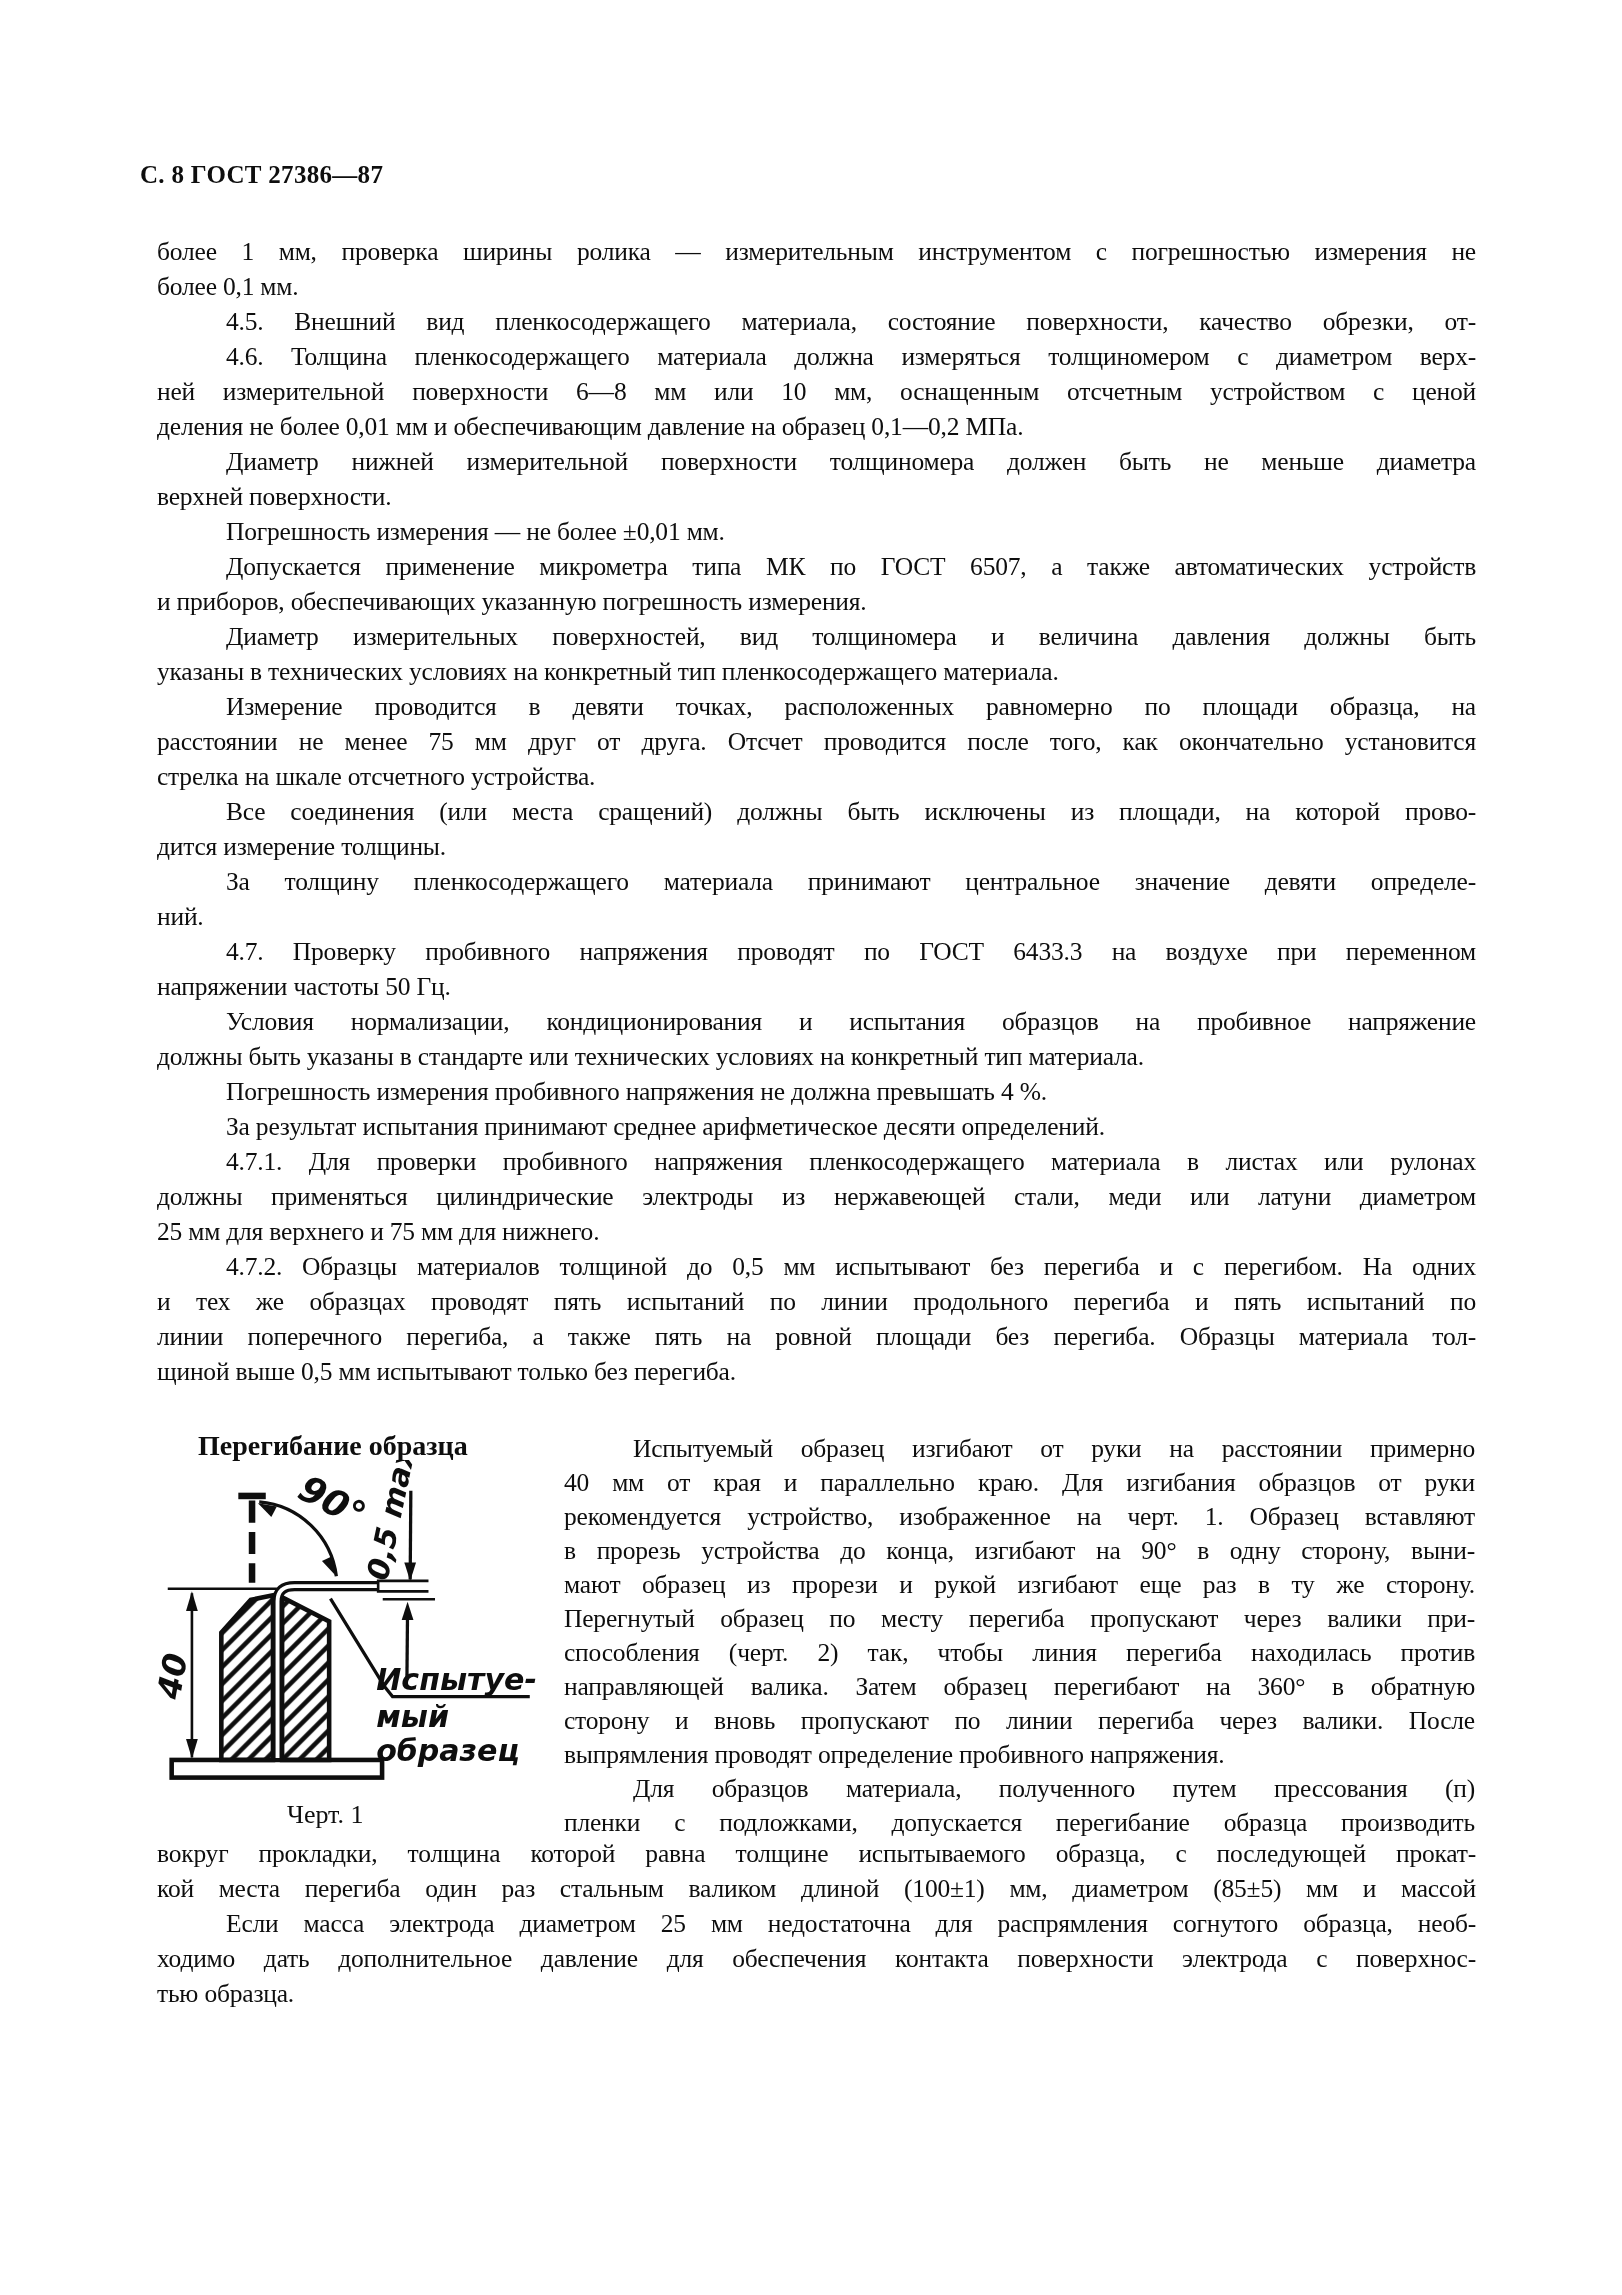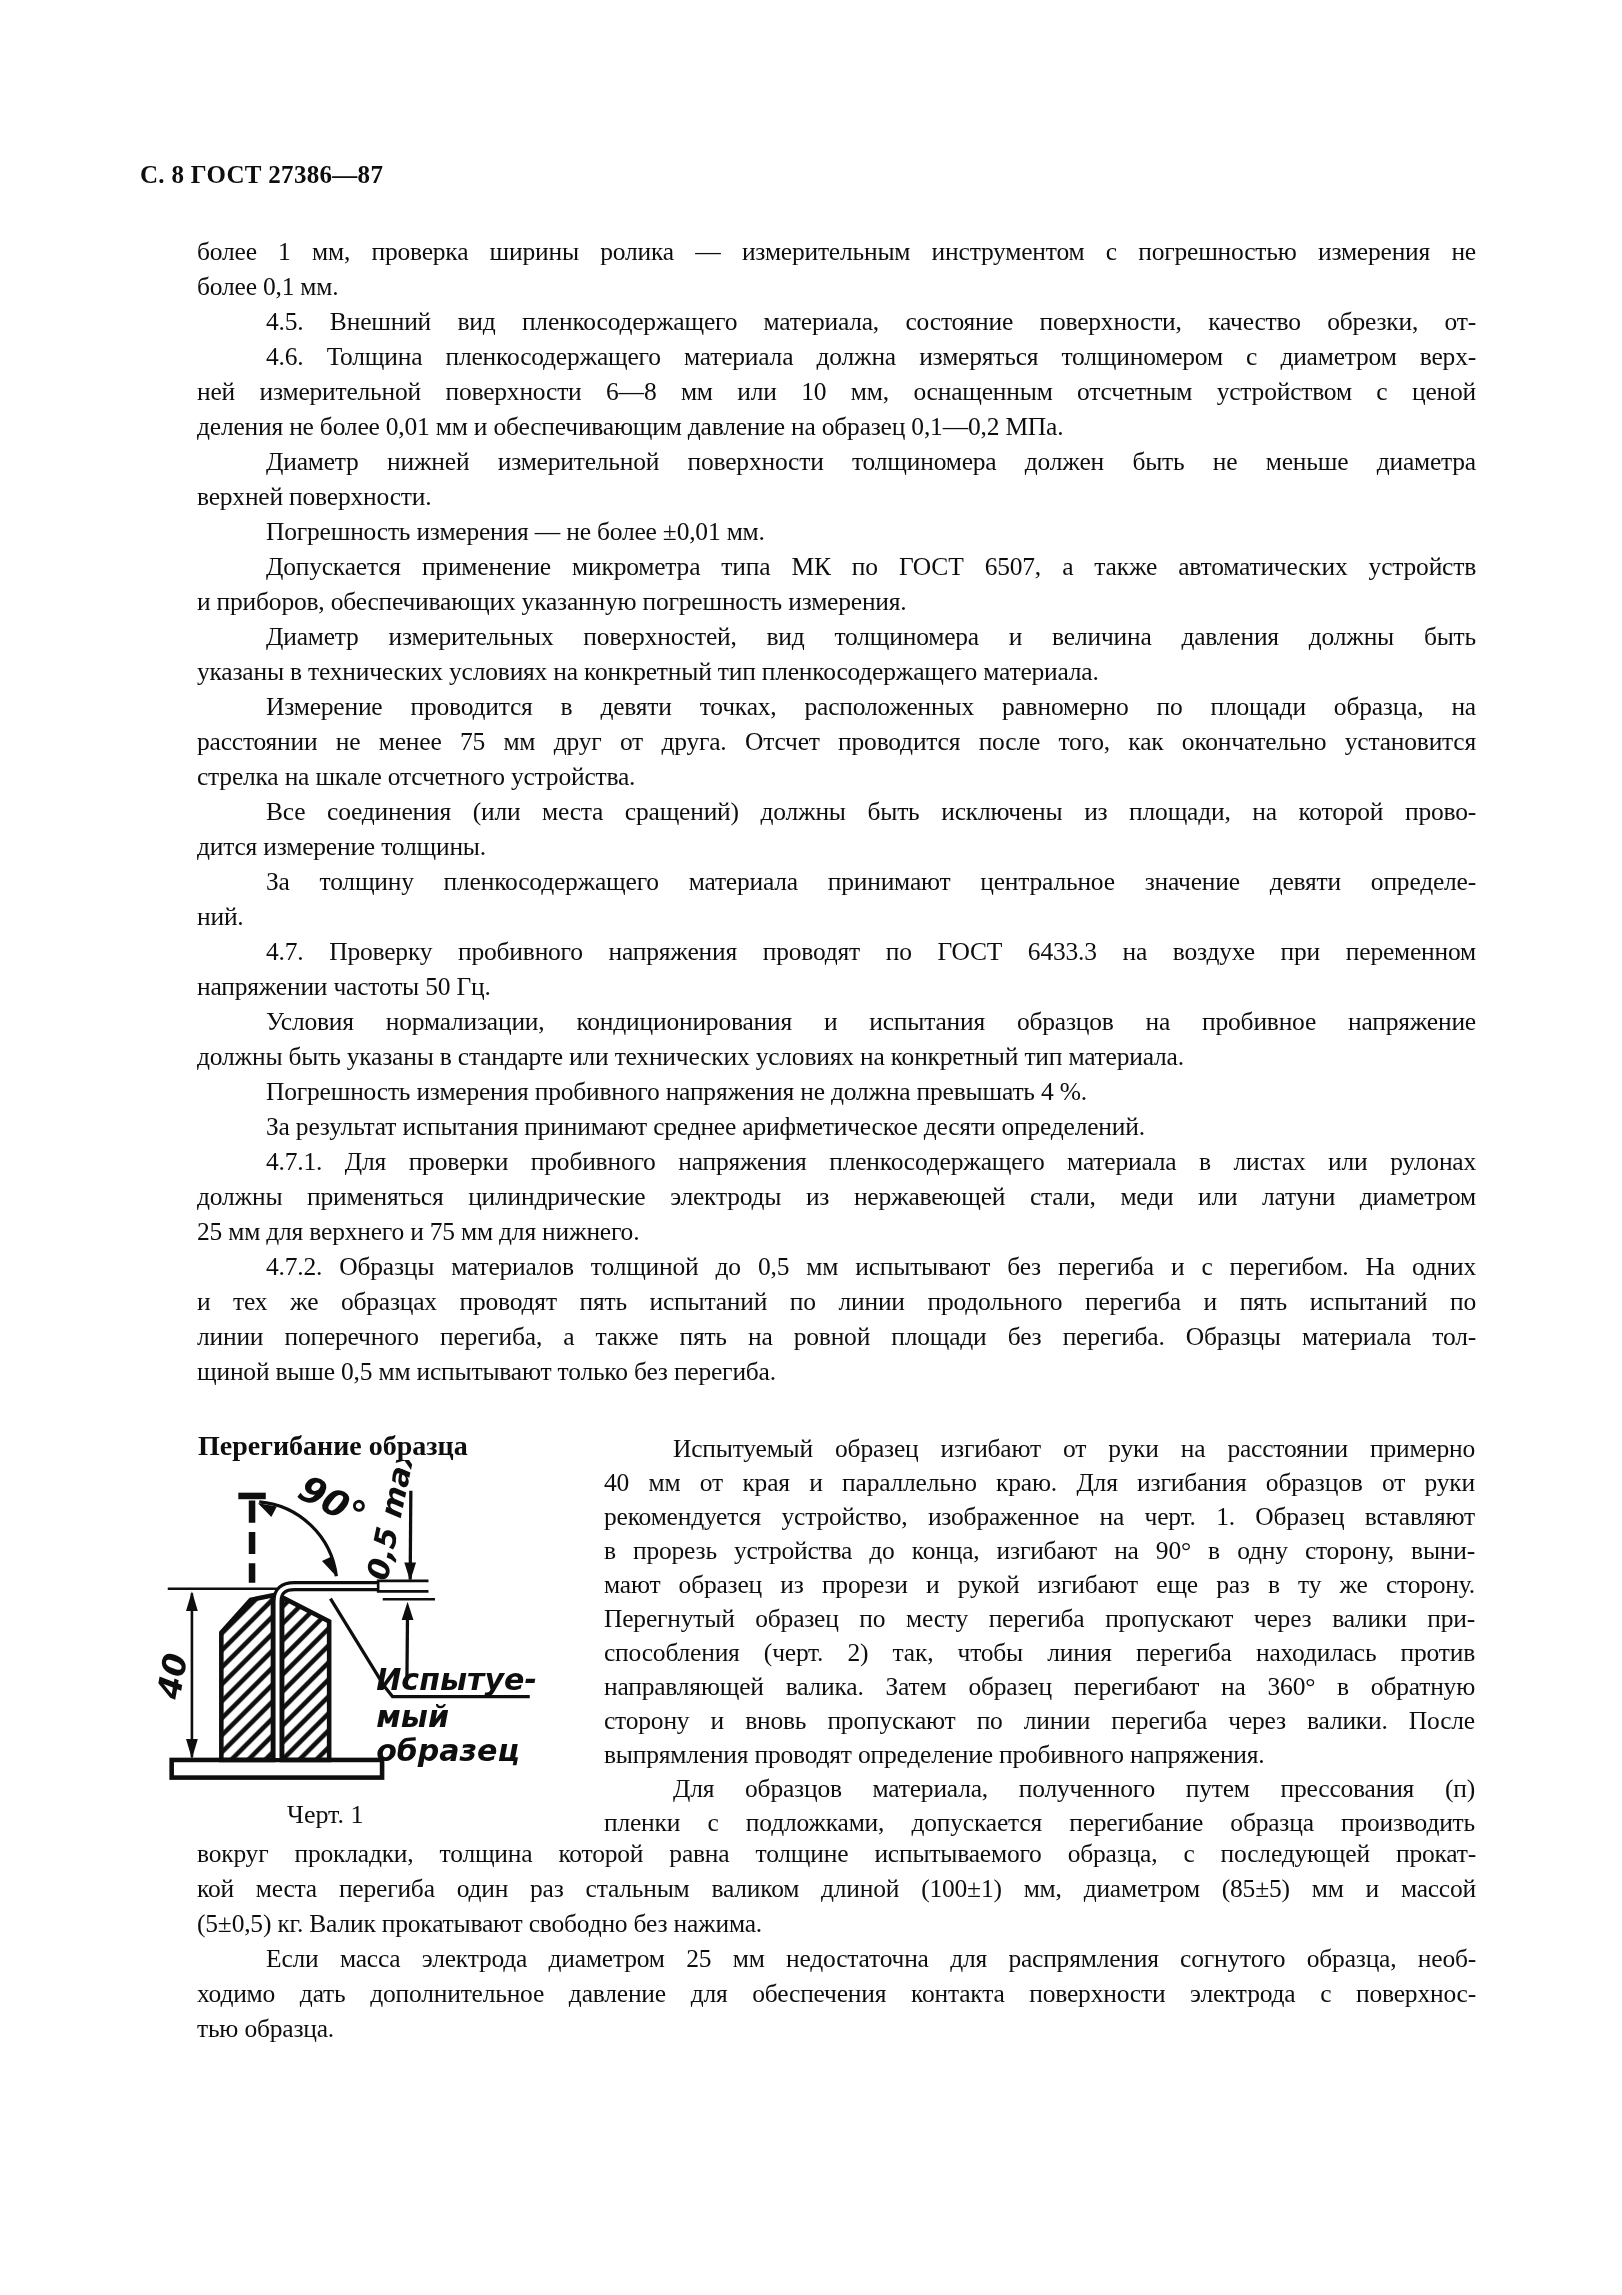--- a/index.html
+++ b/index.html
@@ -11,21 +11,21 @@
   }
   .page-header{
     position:absolute;left:140px;top:161px;
     font-size:25px;font-weight:bold;letter-spacing:0.3px;
     white-space:nowrap;
   }
   .txtblock{position:absolute;}
   .tline{
     font-size:25.5px;line-height:35px;height:35px;
     text-align:justify;text-align-last:justify;
-    letter-spacing:-0.2px;white-space:normal;margin-left:40px;
+    letter-spacing:-0.2px;white-space:normal;
   }
   .tline.end{text-align-last:left;}
   .tline.ind{text-indent:69px;}
   #block-main{left:157px;top:234px;width:1319px;}
   #block-right{left:564px;top:1432px;width:911px;}
   #block-right .tline{line-height:34px;height:34px;}
   #block-bottom{left:157px;top:1836px;width:1319px;}
   .figure{
     position:absolute;left:157px;top:1430px;width:409px;height:419px;
   }
@@ -158,18 +158,17 @@
     <div class="tline">направляющей валика. Затем образец перегибают на 360° в обратную</div>
     <div class="tline">сторону и вновь пропускают по линии перегиба через валики. После</div>
     <div class="tline end">выпрямления проводят определение пробивного напряжения.</div>
     <div class="tline ind">Для образцов  материала, полученного путем прессования (п)</div>
     <div class="tline">пленки с подложками, допускается перегибание образца производить</div>
   </div>
 
 <div id="block-bottom" class="txtblock">
     <div class="tline">вокруг прокладки, толщина которой равна толщине испытываемого образца, с последующей прокат-</div>
     <div class="tline">кой места перегиба один раз стальным валиком длиной (100±1) мм, диаметром (85±5) мм и массой</div>
-    <div class="tline end">(5±0,5) кг. Валик прокатывают свободно без нажима.</div>
     <div class="tline ind">Если масса электрода диаметром 25 мм недостаточна для распрямления согнутого образца, необ-</div>
     <div class="tline">ходимо дать дополнительное давление для обеспечения контакта поверхности электрода с поверхнос-</div>
     <div class="tline end">тью образца.</div>
   </div>
 
 
 </body></html>

